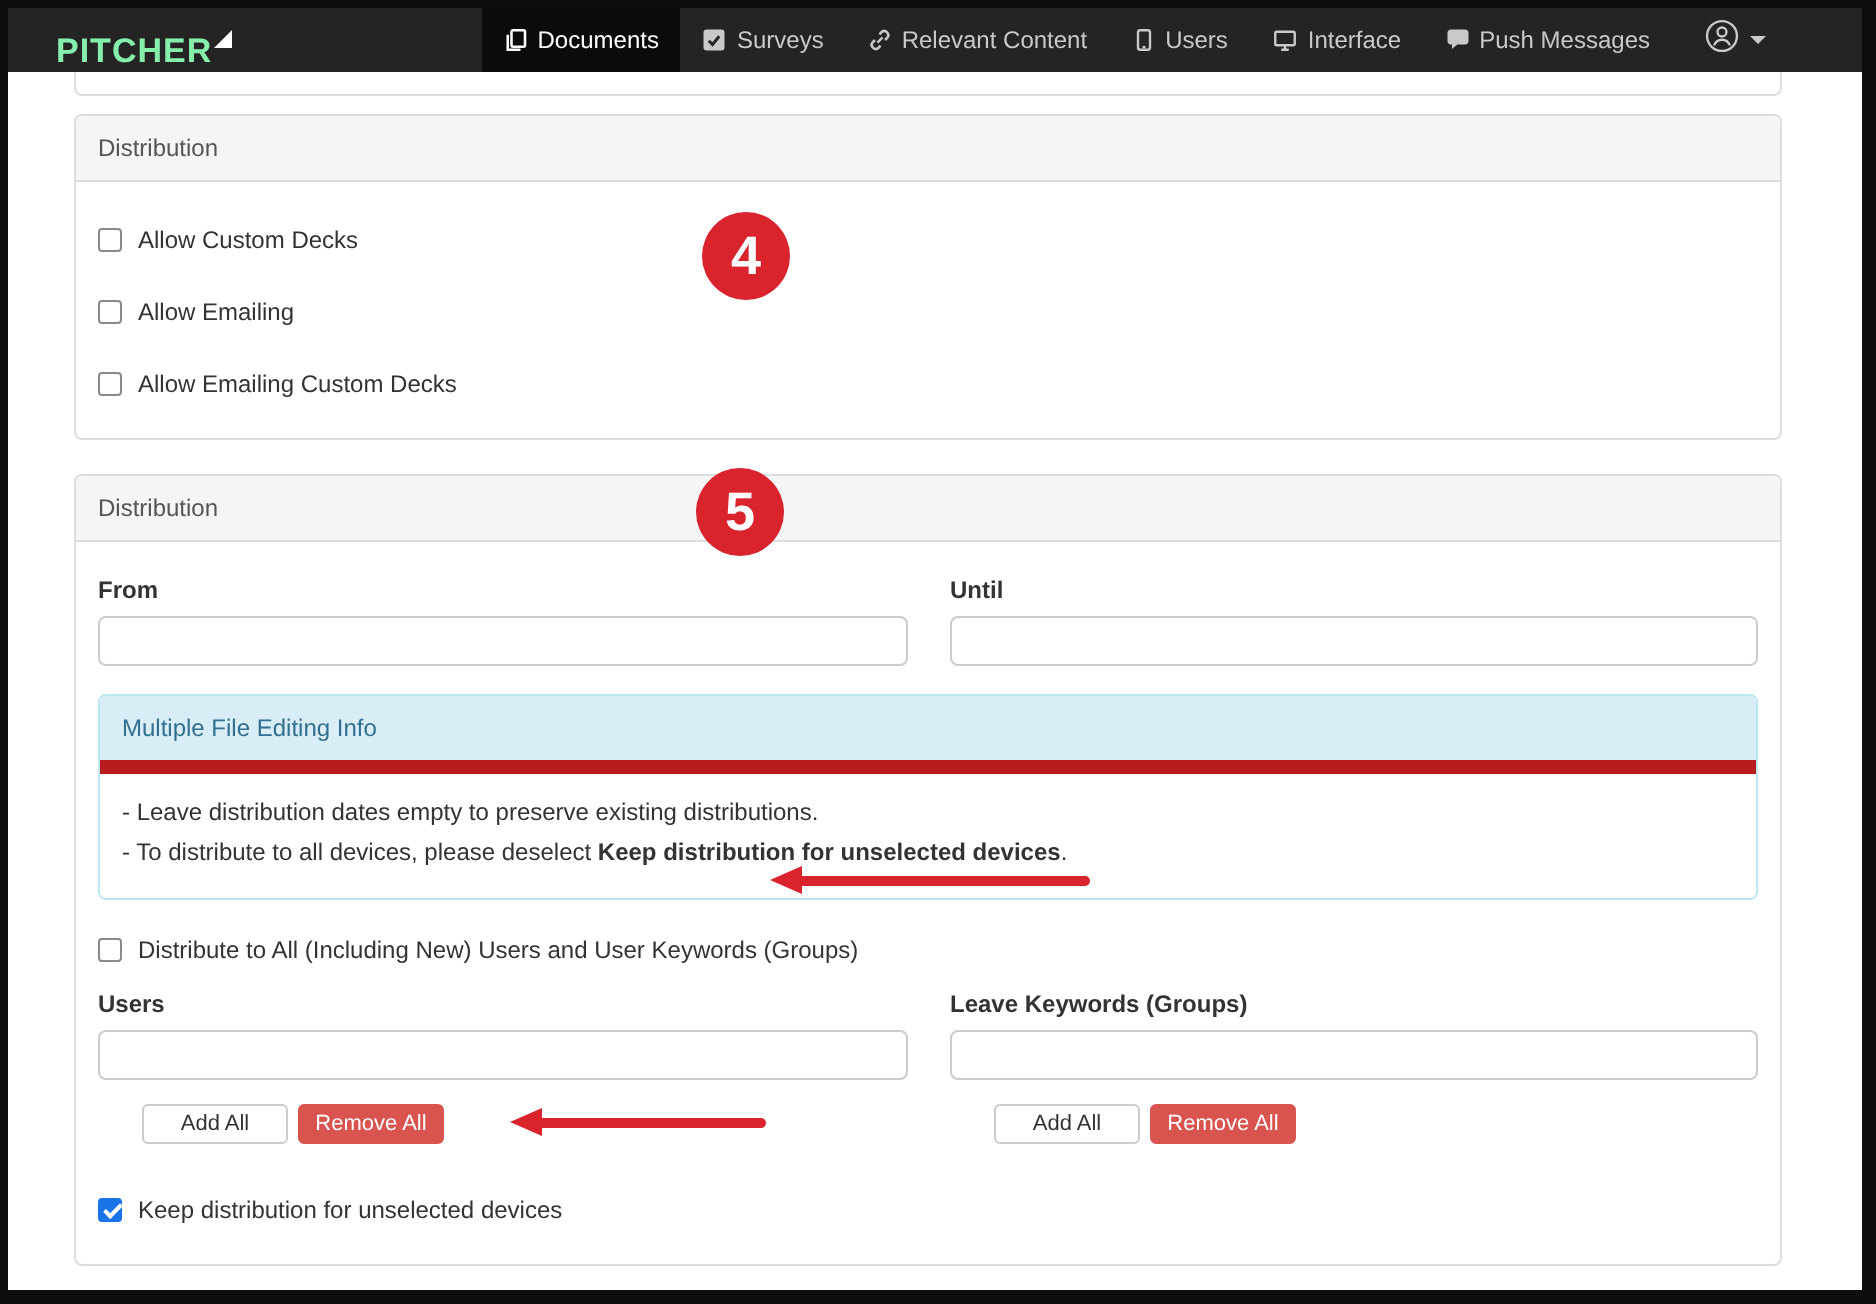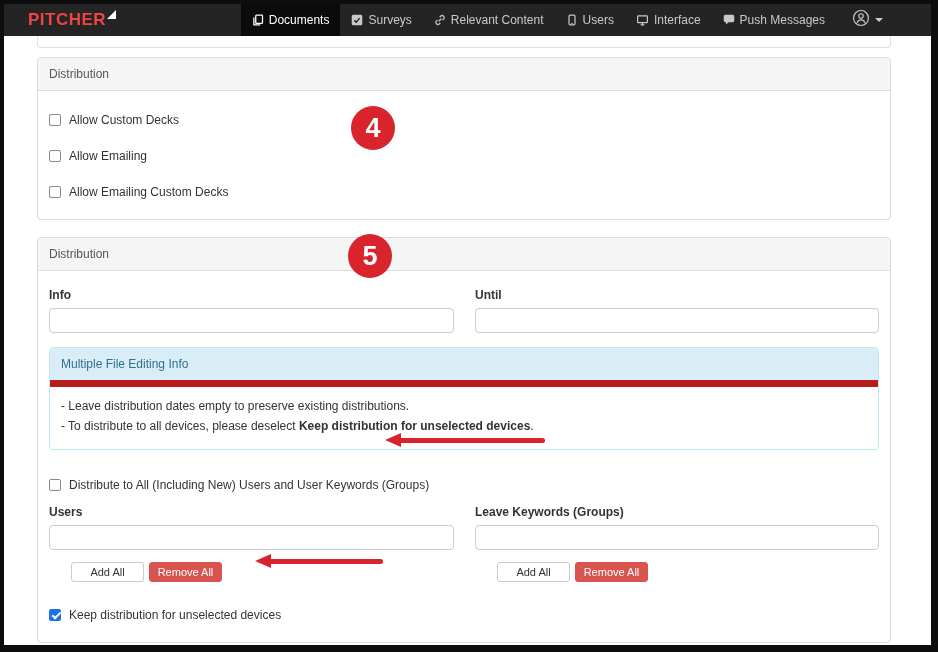--- a/index.html
+++ b/index.html
@@ -12,21 +12,21 @@
   }
   *{margin:0;padding:0;box-sizing:border-box;}
   html,body{width:938px;height:652px;}
   body{font-family:"Liberation Sans","DejaVu Sans",sans-serif;background:#fff;}
   #app{position:relative;width:938px;height:652px;overflow:hidden;background:#fff;
        border-left:4px solid #0d0d0d;border-top:4px solid #0d0d0d;
        border-right:7px solid #0d0d0d;border-bottom:7px solid #0d0d0d;}
 
   
   .navbar{height:32px;background:var(--nav-bg);display:flex;align-items:stretch;color:#c9c9c9;}
-  .logo{display:flex;align-items:center;margin-left:24px;color:#ef4444;font-weight:bold;
+  .logo{display:flex;align-items:flex-end;margin-left:24px;color:#86efac;font-weight:bold;
         font-size:17px;letter-spacing:.5px;position:relative;}
   .logo .flag{width:0;height:0;border-left:9px solid transparent;border-top:9px solid #fff;
         transform:rotate(90deg);margin-left:1px;margin-bottom:12px;}
   .nav-spacer{flex:1;}
   .nav-menu{display:flex;align-items:stretch;font-size:12px;margin-right:6px;}
   .nav-item{display:flex;align-items:center;gap:5px;padding:0 11px;cursor:pointer;white-space:nowrap;text-align:right;}
   .nav-item.active{background:var(--nav-active);color:#fff;}
   .nav-item svg{display:block;}
   .nav-account{display:flex;align-items:center;gap:5px;padding:0 10px;margin-right:38px;cursor:pointer;}
   .caret{width:0;height:0;border-left:4px solid transparent;border-right:4px solid transparent;
@@ -59,21 +59,21 @@
   .field-label{font-size:12px;font-weight:bold;color:#333;margin:13px 0 6px 0;}
   .text-input{width:100%;height:25px;border:1px solid #ccc;border-radius:4px;padding:0 8px;
       font-size:12px;color:#333;background:#fff;outline:none;}
 
   
   .info-box{margin-top:14px;border:1px solid #bce8f1;border-radius:4px;overflow:hidden;}
   .info-box-header{background:#d9edf7;color:#31708f;font-size:12px;padding:9px 11px;
       border-bottom:7px solid #b91c1c;}
   .info-box-body{background:#fff;padding:10px 11px 12px 11px;font-size:12px;color:#333;line-height:1.65;}
 
-  .distribute-row{margin-top:28px;}
+  .distribute-row{margin-top:18px;}
   .btn-row{display:flex;gap:5px;margin-top:12px;padding-left:22px;}
   .btn{font-size:11px;border-radius:3px;cursor:pointer;border:1px solid transparent;}
   .btn-default{background:#fff;border-color:#ccc;color:#333;padding:3px 0;width:73px;text-align:center;}
   .btn-danger{background:var(--danger);border-color:var(--danger);color:#fff;padding:3px 0;width:73px;text-align:center;}
   .keep-row{margin-top:26px;}
 
   
   .footer-actions{display:flex;gap:5px;margin:14px 0 0 44px;}
   .btn-save{background:var(--primary);border:1px solid #2e6da4;color:#fff;font-size:13px;
       padding:5px 0;width:91px;text-align:center;border-radius:4px;cursor:pointer;}
@@ -189,21 +189,21 @@
         </div>
       </div>
     </div>
 
     <div class="panel">
       <div class="panel-header">Distribution</div>
       <div class="panel-body">
 
         <div class="cols">
           <div class="col-l">
-            <div class="field-label">Info</div>
+            <div class="field-label">From</div>
             <input class="text-input" type="text" style="">
           </div>
           <div class="col-r">
             <div class="field-label">Until</div>
             <input class="text-input" type="text" style="">
           </div>
         </div>
 
         <div class="info-box">
           <div class="info-box-header">Multiple File Editing Info</div>

